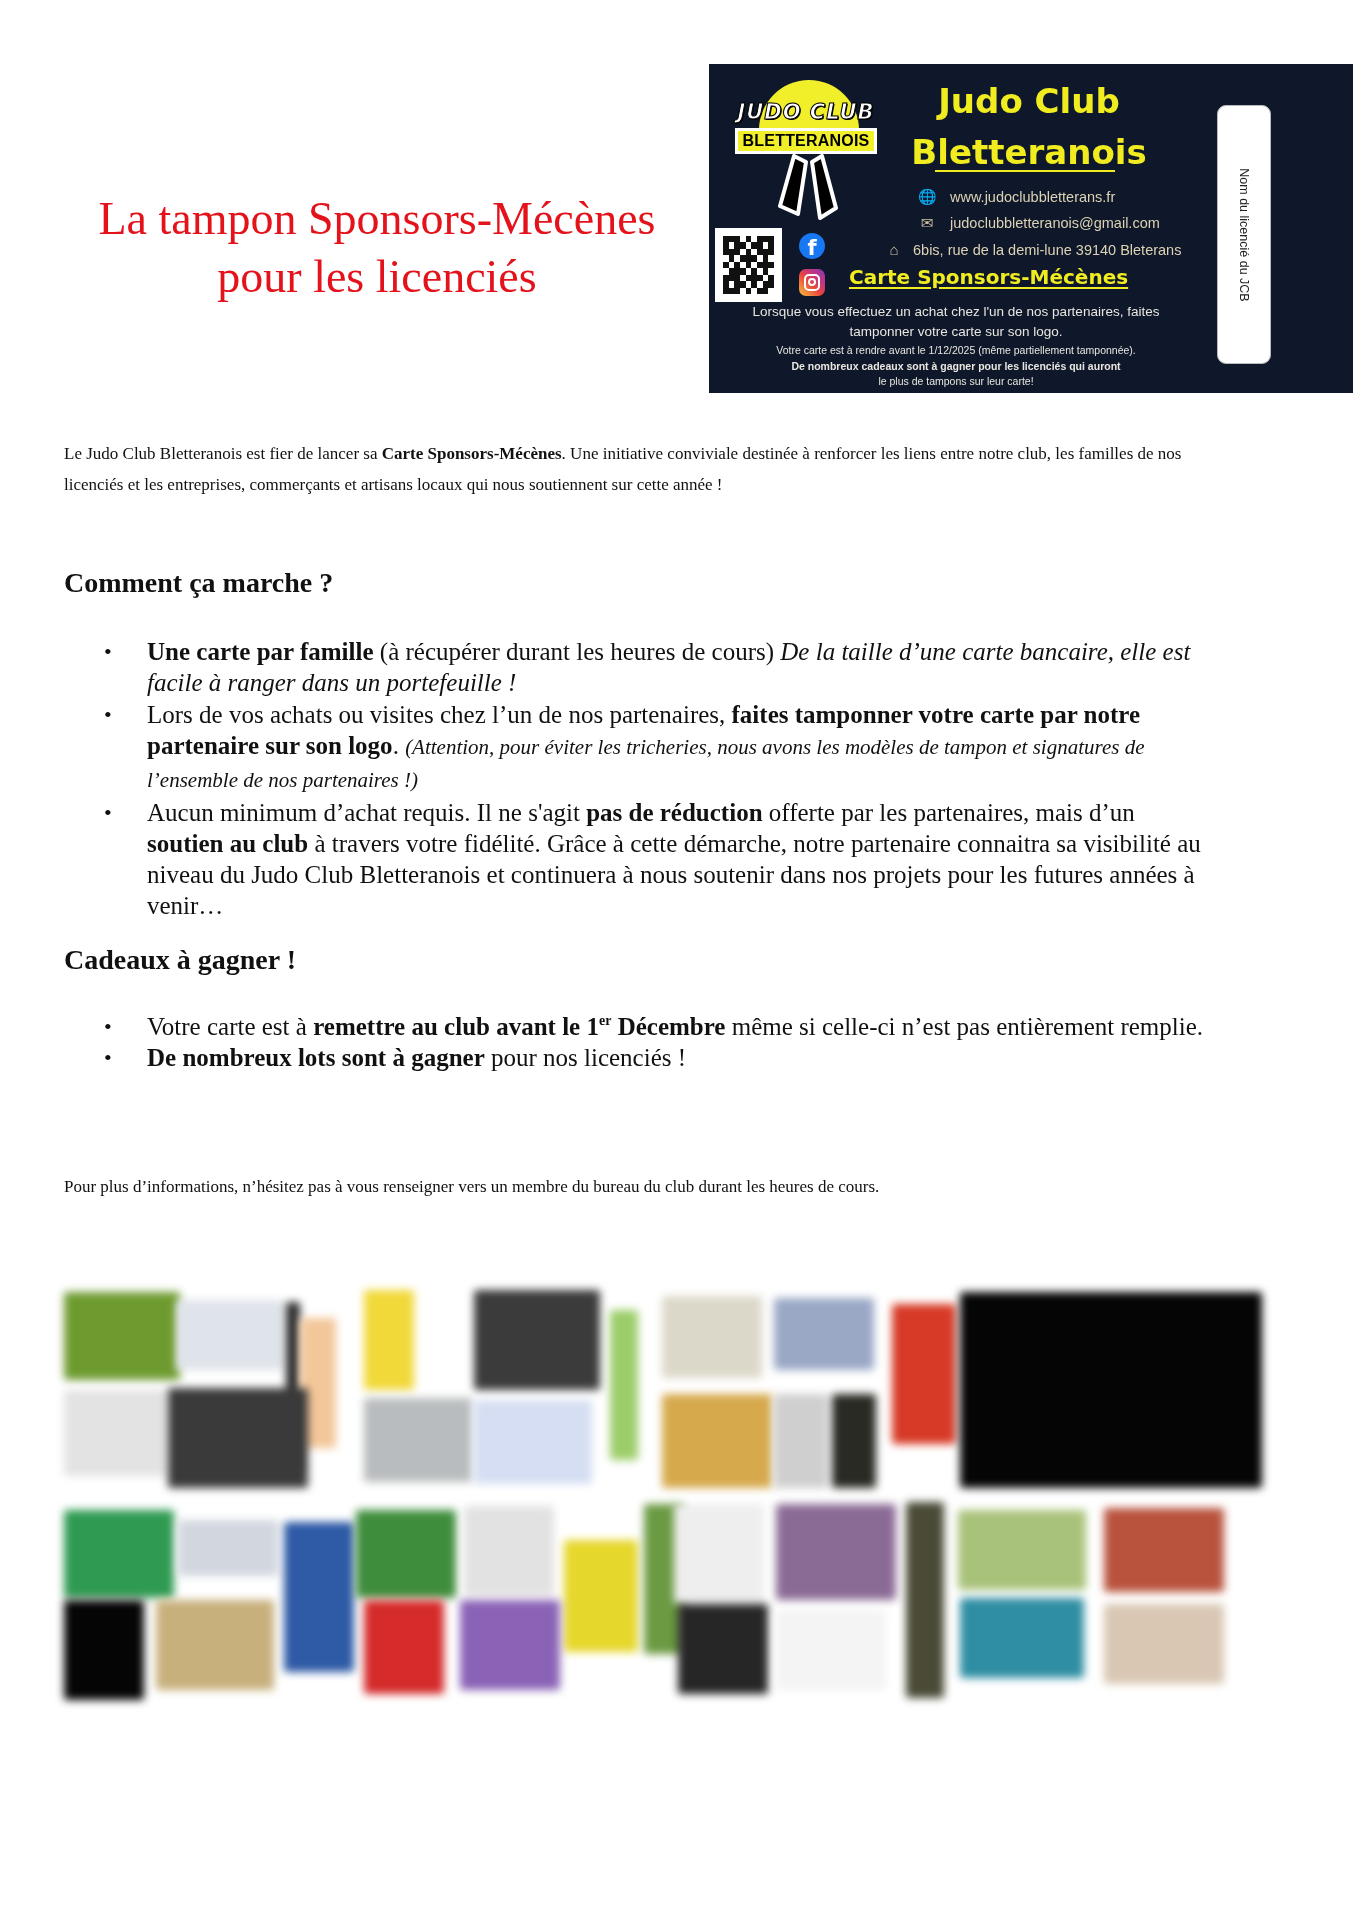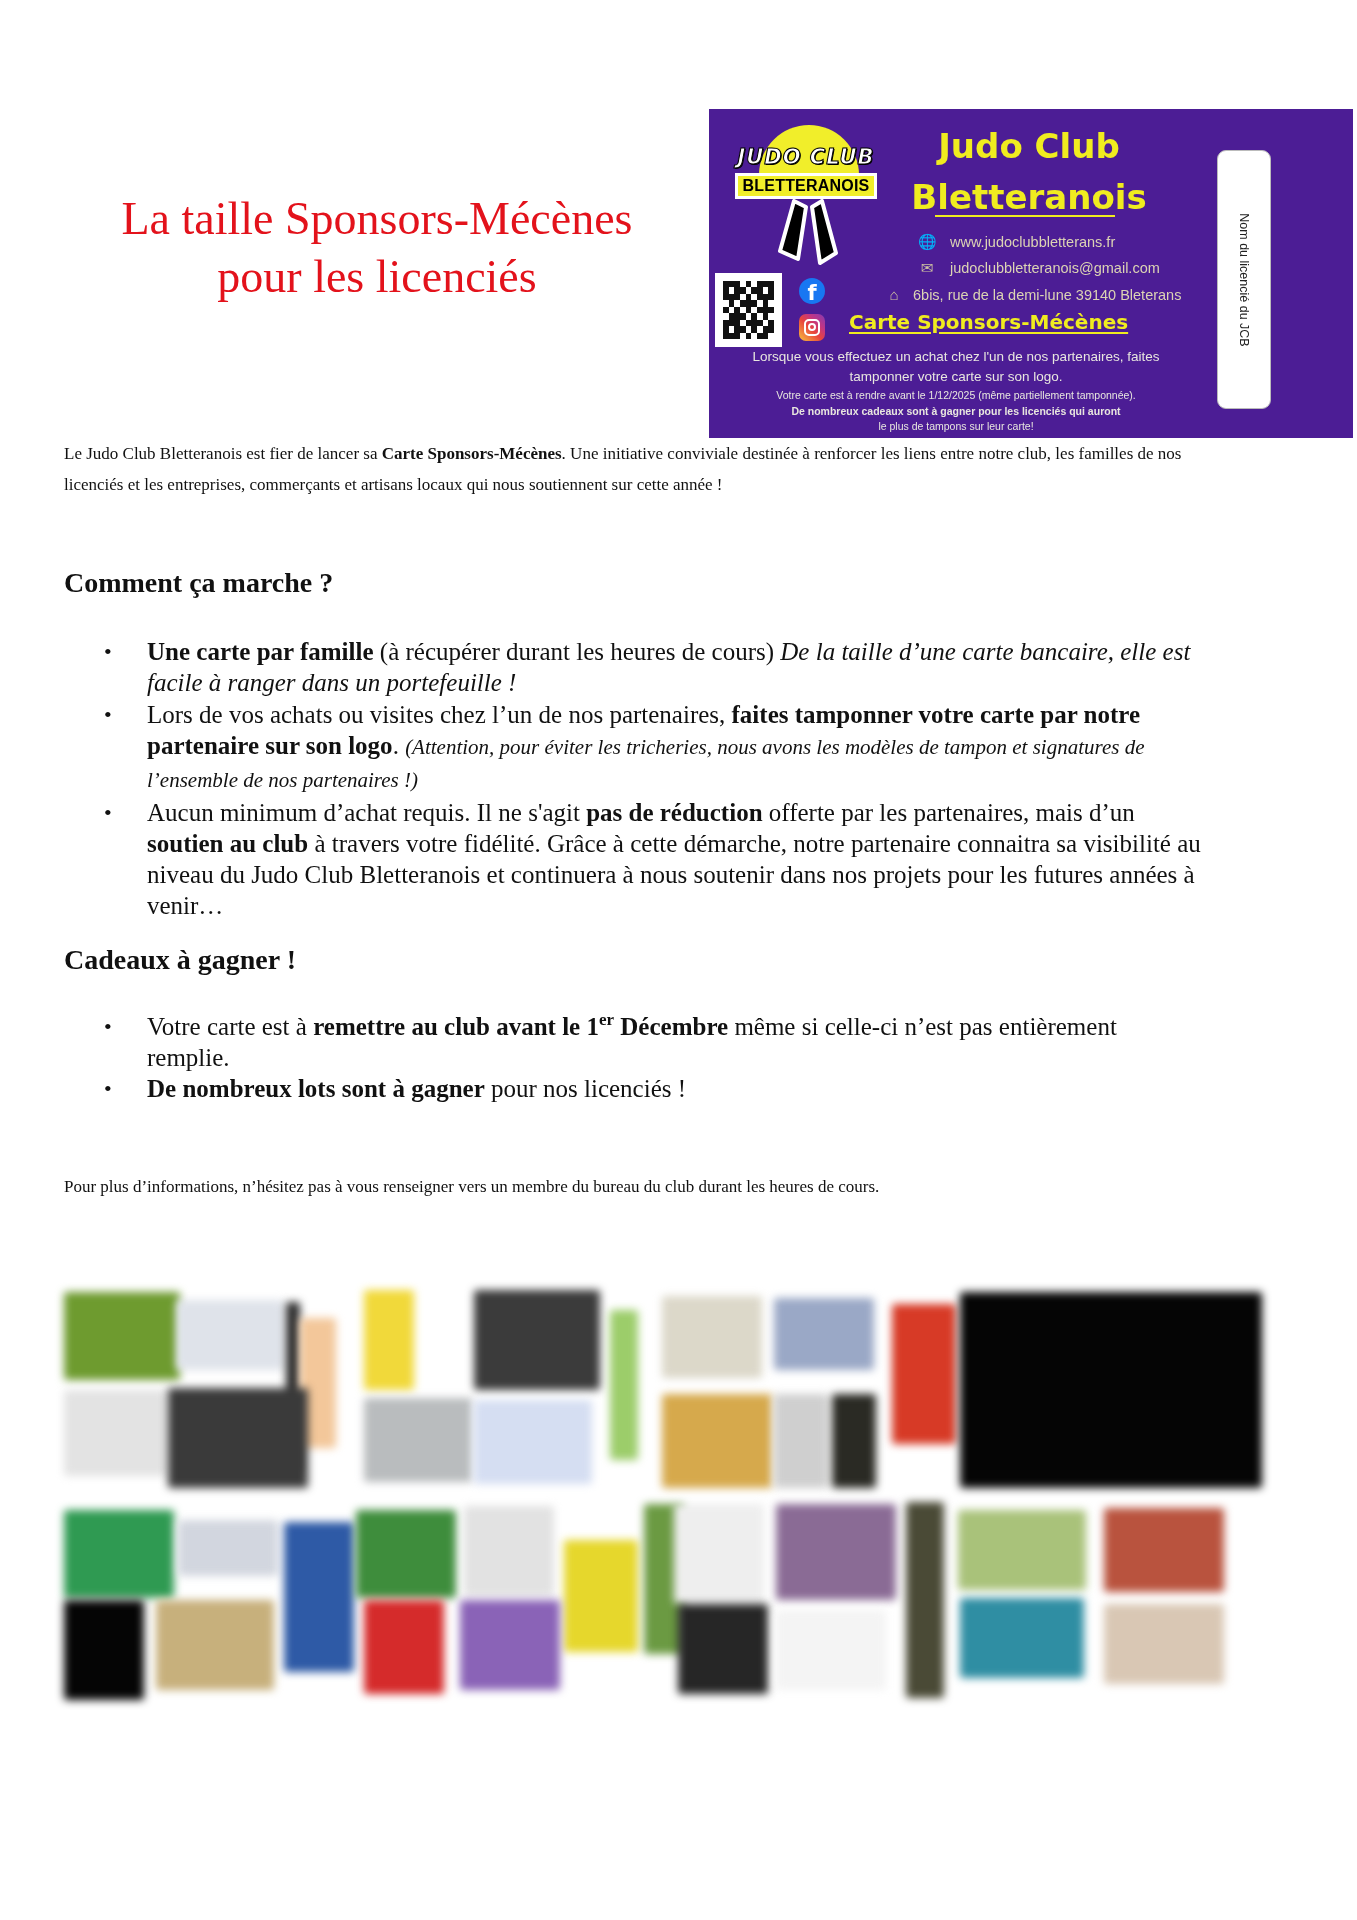--- a/index.html
+++ b/index.html
@@ -9,23 +9,22 @@
   
   .doc-title {
     position: absolute; left: 62px; top: 190px; width: 630px;
     text-align: center; color: #e3121b; font-size: 46px; line-height: 58px;
     font-family: "Liberation Serif", serif; font-weight: normal;
   }
 
   
   .card {
     position: absolute; left: 709px; top: 64px; width: 644px; height: 329px;
-    background: #4c1d95; color: #fff; font-family: "Liberation Sans", "DejaVu Sans", sans-serif;
+    background: #0f172a; color: #fff; font-family: "Liberation Sans", "DejaVu Sans", sans-serif;
     overflow: hidden;
-    margin-top: 45px;
   }
   .card-logo { position: absolute; left: 22px; top: 16px; width: 150px; height: 140px; }
   .card-logo .sun {
     position: absolute; left: 28px; top: 0; width: 100px; height: 100px; border-radius: 50%;
     background: #f1ee2a; clip-path: inset(0 0 48% 0);
   }
   .card-logo .logo-top {
     position: absolute; left: 0; top: 20px; width: 150px; text-align: center;
     font-family: "DejaVu Sans", sans-serif; font-weight: bold; font-size: 21px; letter-spacing: 1px;
     color: #ffffff; -webkit-text-stroke: 1px #000; text-shadow: 0 0 1px #000, 1px 1px 0 #000;
@@ -102,31 +101,31 @@
   .list { position: absolute; left: 64px; width: 1140px; list-style: none; }
   .list li { position: relative; padding-left: 83px; font-size: 25px; line-height: 31px; }
   .list li .bullet { position: absolute; left: 40px; top: 0; font-size: 22px; }
   .list li em.small { font-size: 21px; }
   .list-how { top: 636px; }
   .list-how li { margin-bottom: 1px; }
   .list-gifts { top: 1011px; }
 
   .outro { left: 64px; top: 1139px; width: 1130px; margin-top: 32px; }
 
-  sup { font-size: 17px; vertical-align: 10px; line-height: 0; }
+  sup { font-size: 14px; vertical-align: 10px; line-height: 0; }
 
   
   .collage { position: absolute; left: 64px; top: 1290px; width: 1196px; height: 365px; }
   .tile { position: absolute; filter: blur(4px); border-radius: 3px; }
 </style>
 </head>
 <body>
 
 <div class="doc-title">
-  <div>La taille Sponsors-Mécènes</div>
+  <div>La tampon Sponsors-Mécènes</div>
   <div>pour les licenciés</div>
 </div>
 
 <div class="card">
   <div class="card-logo">
     <div class="sun"></div>
     <div class="logo-top">JUDO CLUB</div>
     <div class="logo-bottom">BLETTERANOIS</div>
     <svg class="belt" viewBox="0 0 65 70">
       <path d="M18 2 L4 52 L22 60 L30 8 Z" fill="#000" stroke="#fff" stroke-width="4" stroke-linejoin="round"></path>

